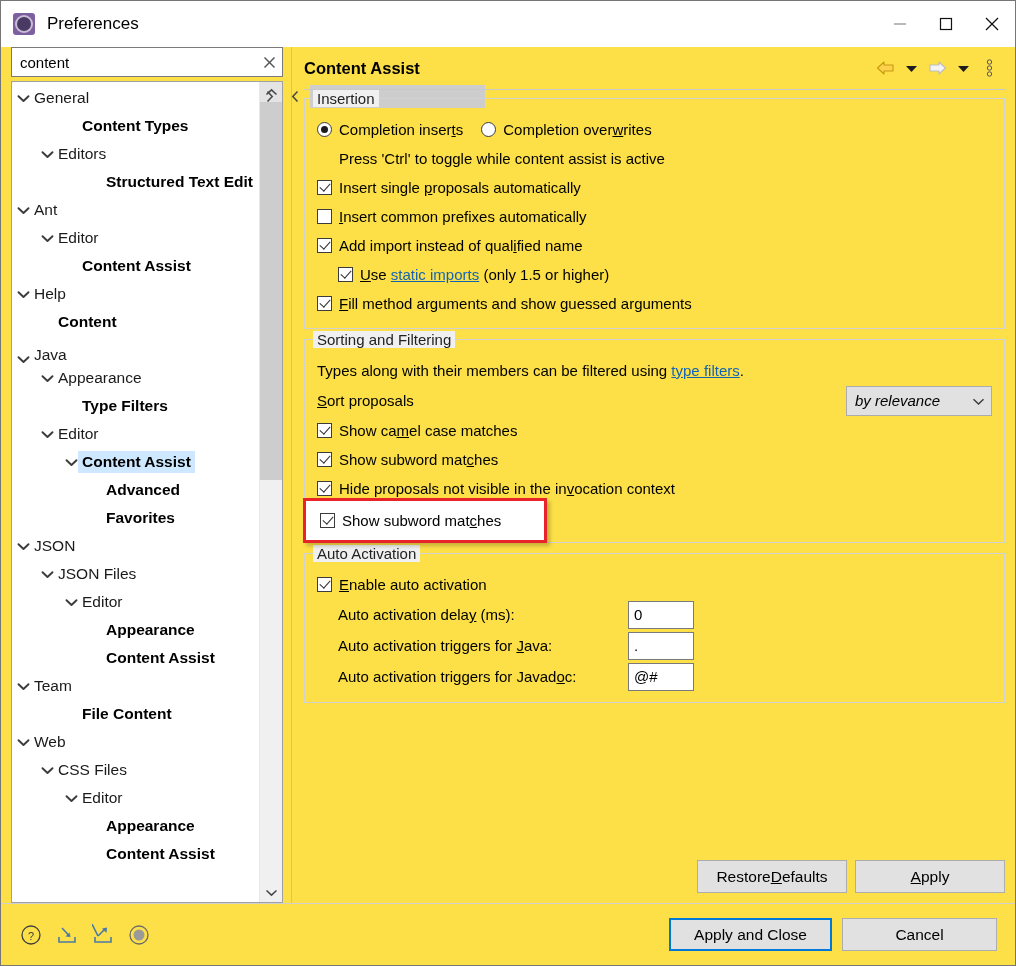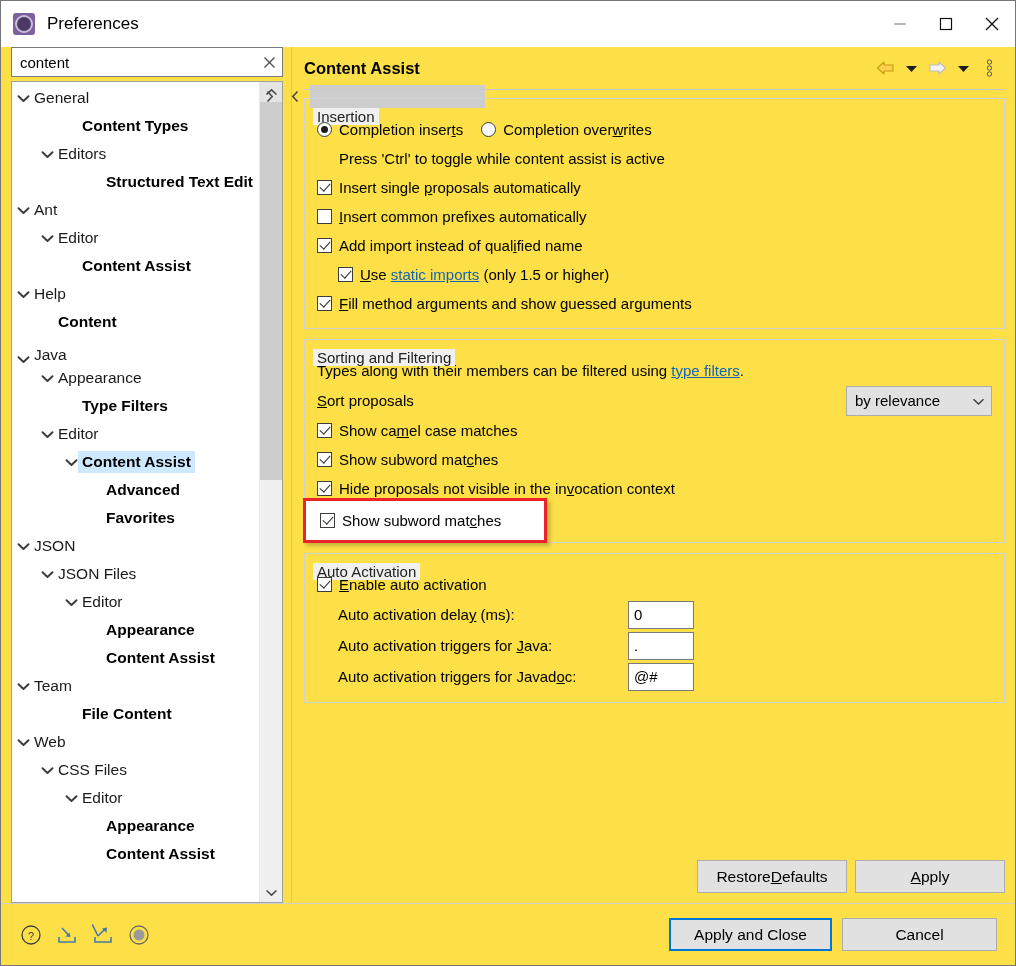--- a/index.html
+++ b/index.html
@@ -279,21 +279,20 @@
     box-sizing: border-box;
   }
   .group > .group-title {
     position: absolute;
     top: -9px;
     left: 8px;
     background: #f0f0f0;
     padding: 0 4px;
     font-size: 15px;
     color: #222;
-    margin-top: 18px;
   }
 
   
   .row {
     display: flex;
     align-items: center;
     height: 29px;
     white-space: nowrap;
   }
   .row.tall { height: 31px; }
@@ -364,20 +363,21 @@
     border: 1px solid #acacac;
     background: #e1e1e1;
     display: flex;
     align-items: center;
     box-sizing: border-box;
     padding-left: 8px;
     padding-right: 6px;
     font-size: 15px;
     justify-content: space-between;
     gap: 10px;
+    font-style: italic;
   }
 
   
   #highlight-box {
     position: absolute;
     border: 3px solid #e8232a;
     background: #ffffff;
     box-sizing: border-box;
     z-index: 5;
     display: flex;

